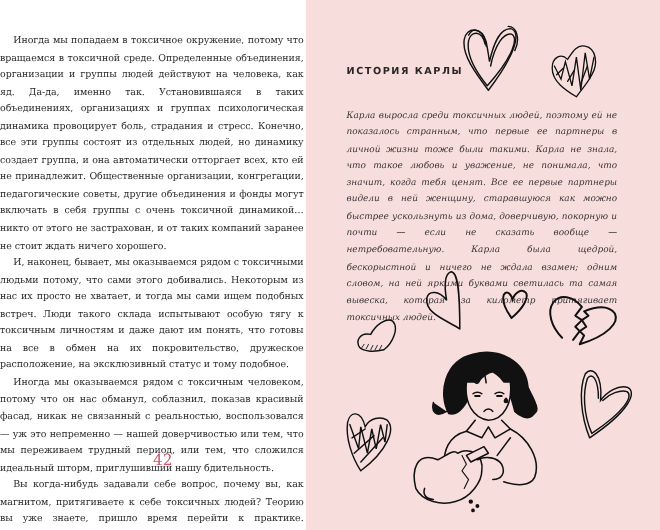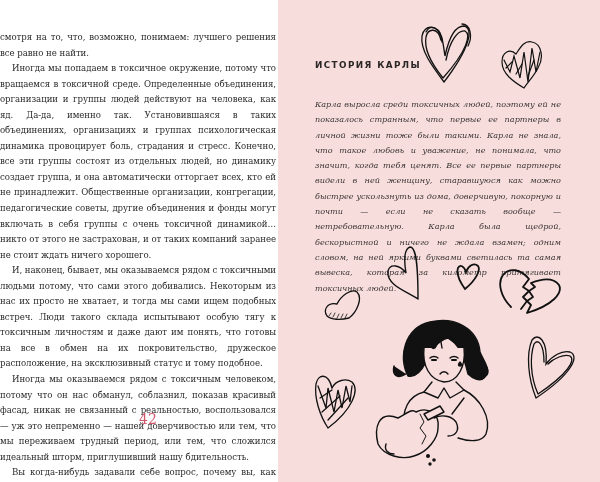--- a/index.html
+++ b/index.html
@@ -32,21 +32,20 @@
     line-height: 15.3px; color: #3a3434; text-align: justify;
   }
   .illus { position: absolute; }
   svg { display: block; }
 </style>
 </head>
 <body>
 
 <div class="page-left">
   <div class="body-text">
-    <p class="cont">смотря на то, что, возможно, понимаем: лучшего решения все равно не найти.</p>
     <p>Иногда мы попадаем в токсичное окружение, потому что вращаемся в токсичной среде. Определенные объединения, организации и группы людей действуют на человека, как яд. Да-да, именно так. Установившаяся в таких объединениях, организациях и группах психологическая динамика провоцирует боль, страдания и стресс. Конечно, все эти группы состоят из отдельных людей, но динамику создает группа, и она автоматически отторгает всех, кто ей не принадлежит. Общественные организации, конгрегации, педагогические советы, другие объединения и фонды могут включать в себя группы с очень токсичной динамикой… никто от этого не застрахован, и от таких компаний заранее не стоит ждать ничего хорошего.</p>
     <p>И, наконец, бывает, мы оказываемся рядом с токсичными людьми потому, что сами этого добивались. Некоторым из нас их просто не хватает, и тогда мы сами ищем подобных встреч. Люди такого склада испытывают особую тягу к токсичным личностям и даже дают им понять, что готовы на все в обмен на их покровительство, дружеское расположение, на эксклюзивный статус и тому подобное.</p>
     <p>Иногда мы оказываемся рядом с токсичным человеком, потому что он нас обманул, соблазнил, показав красивый фасад, никак не связанный с реальностью, воспользовался — уж это непременно — нашей доверчивостью или тем, что мы переживаем трудный период, или тем, что сложился идеальный шторм, приглушивший нашу бдительность.</p>
     <p>Вы когда-нибудь задавали себе вопрос, почему вы, как магнитом, притягиваете к себе токсичных людей? Теорию вы уже знаете, пришло время перейти к практике. Предлагаю вам упражнение из двух частей.</p>
 
   </div>
   <div class="page-number">42</div>
 </div>
 
 <div class="page-right"></div>

